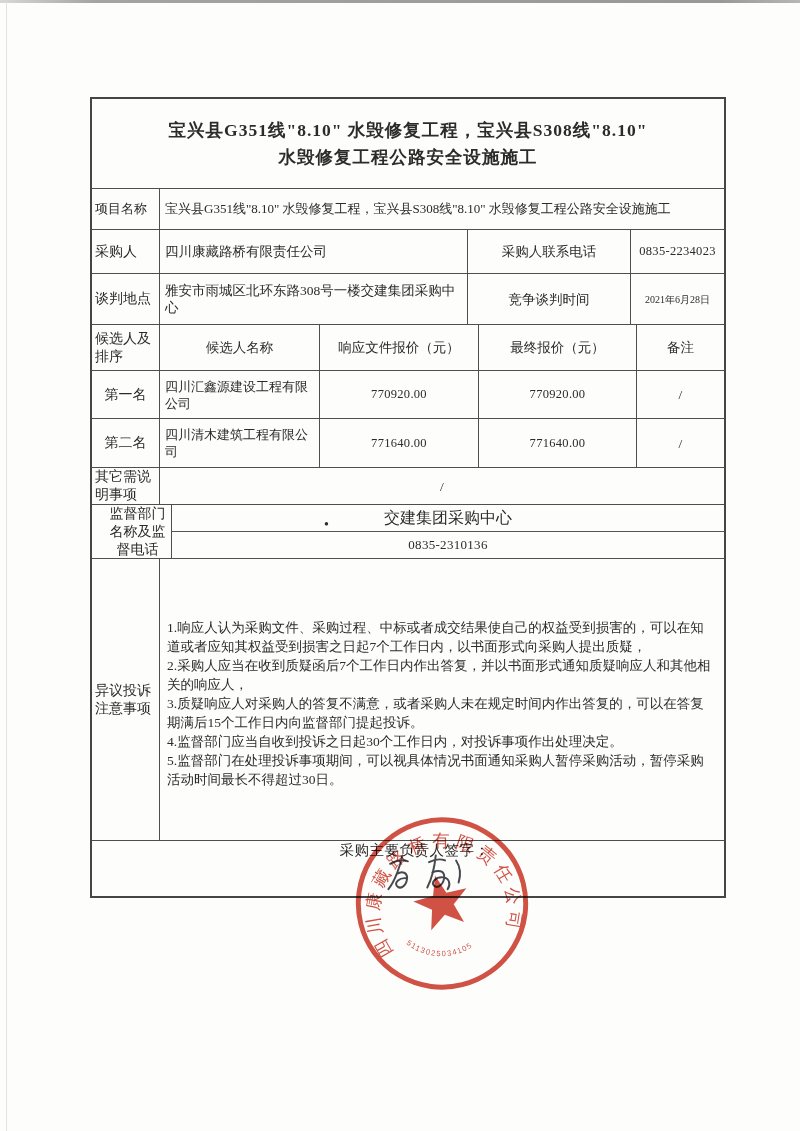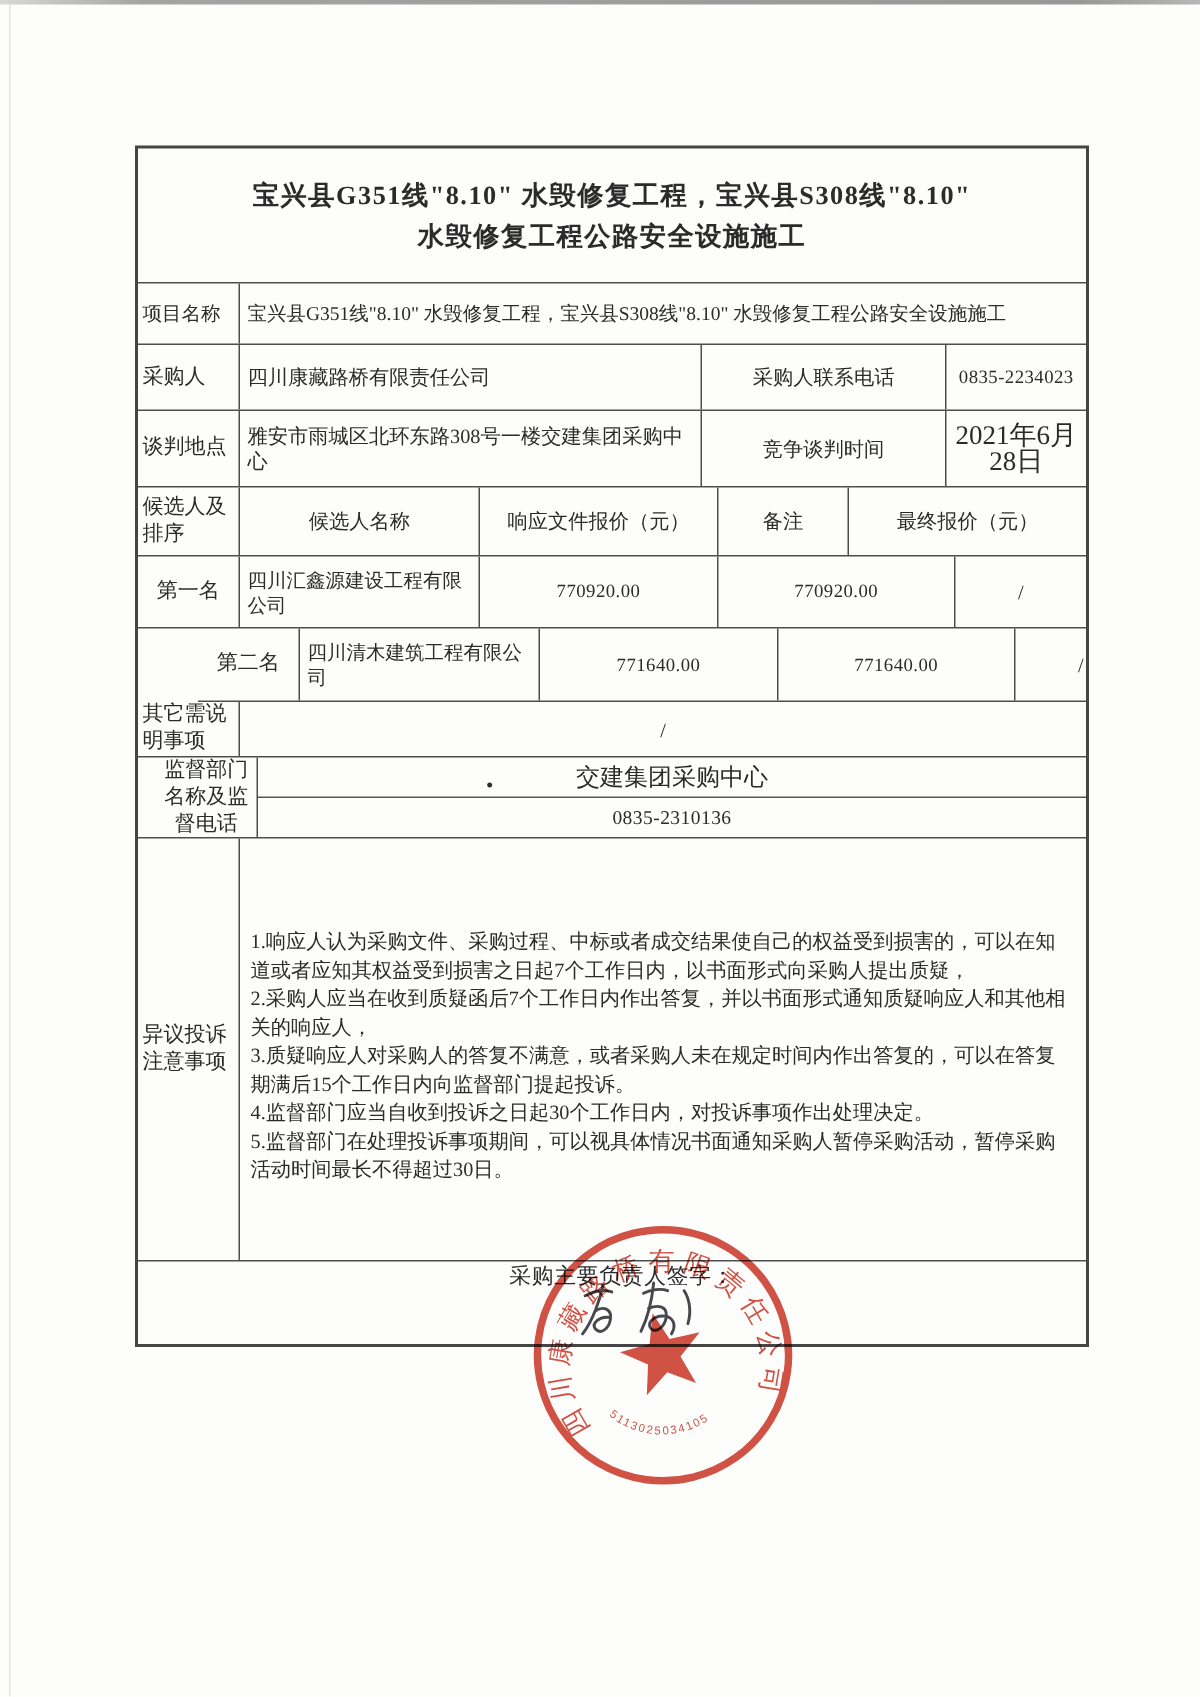--- a/index.html
+++ b/index.html
@@ -19,21 +19,21 @@
   .row:last-child{border-bottom:none;flex-direction:column;}
   .cell{box-sizing:border-box;border-right:1.6px solid #4e4e4e;display:flex;align-items:center;
         padding:2px 5px;font-size:13.5px;line-height:17px;overflow:hidden;}
   .cell:last-child{border-right:none;}
   .lbl{width:68px;flex:0 0 68px;font-size:14px;line-height:18px;padding:2px 3px;}
   .ctr{justify-content:center;text-align:center;}
   .title-block{flex-direction:column;justify-content:center;align-items:center;height:90px;
         font-weight:bold;font-size:17.5px;line-height:27px;letter-spacing:1px;text-align:center;}
   .h-project{height:41px;} .h-project .cell{font-size:13px;line-height:16.5px;}
   .h-purchaser{height:44px;} .h-place{height:51px;} .h-period{height:35px;}
-  .h-candhead{height:46px;} .h-cand1{height:48px;} .h-cand2{height:49px;margin-left:40px;}
+  .h-candhead{height:46px;} .h-cand1{height:48px;} .h-cand2{height:49px;}
   .h-other{height:37px;} .h-supervision{height:54px;padding-left:12px;} .h-objection{height:282px;}
   .h-signature{height:55px;}
   
   .w-val1{width:308px;flex:0 0 308px;}
   .w-lbl2{width:163px;flex:0 0 163px;}
   .w-val2{width:93px;flex:0 0 93px;}
   
   .w-c2{width:160px;flex:0 0 160px;}
   .w-c3{width:159px;flex:0 0 159px;}
   .w-c4{width:158px;flex:0 0 158px;}
@@ -80,30 +80,30 @@
       <div class="cell lbl">采购人</div>
       <div class="cell w-val1">四川康藏路桥有限责任公司</div>
       <div class="cell w-lbl2 ctr">采购人联系电话</div>
       <div class="cell w-val2 ctr num">0835-2234023</div>
     </div>
 
     <div class="row h-place">
       <div class="cell lbl">谈判地点</div>
       <div class="cell w-val1">雅安市雨城区北环东路308号一楼交建集团采购中心</div>
       <div class="cell w-lbl2 ctr">竞争谈判时间</div>
-      <div class="cell w-val2 ctr" style="font-size:18px;">2021年6月28日</div>
+      <div class="cell w-val2 ctr" style="font-size:10px;">2021年6月28日</div>
     </div>
 
 
     <div class="row h-candhead">
       <div class="cell lbl">候选人及排序</div>
       <div class="cell w-c2 ctr">候选人名称</div>
       <div class="cell w-c3 ctr">响应文件报价（元）</div>
+      <div class="cell w-c4 ctr">最终报价（元）</div>
       <div class="cell w-c5 ctr">备注</div>
-      <div class="cell w-c4 ctr">最终报价（元）</div>
     </div>
 
     <div class="row h-cand1">
       <div class="cell lbl ctr">第一名</div>
       <div class="cell w-c2" style="font-size:13px;">四川汇鑫源建设工程有限公司</div>
       <div class="cell w-c3 ctr num">770920.00</div>
       <div class="cell w-c4 ctr num">770920.00</div>
       <div class="cell w-c5 ctr">/</div>
     </div>
 

